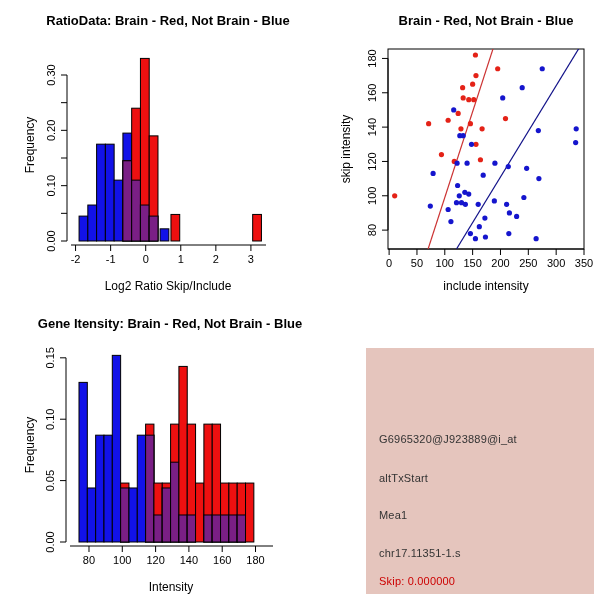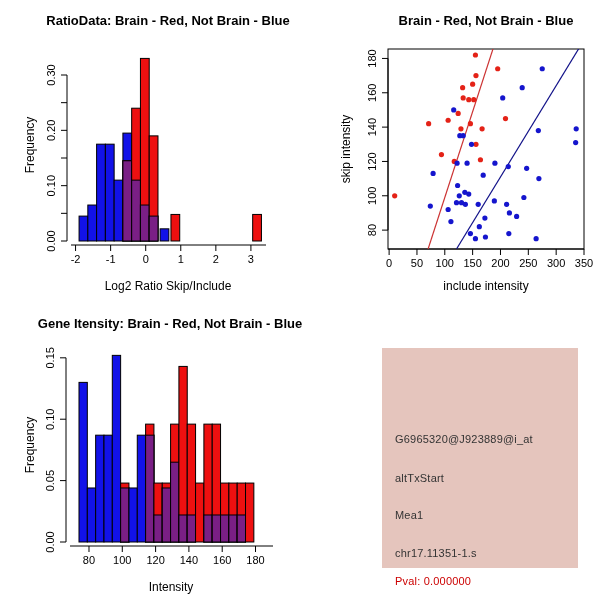--- a/index.html
+++ b/index.html
@@ -4,21 +4,21 @@
 <style>
   html,body{margin:0;padding:0;background:#ffffff;}
   #canvas{position:relative;width:600px;height:600px;background:#ffffff;overflow:hidden;
           font-family:"Liberation Sans",sans-serif;margin-left:20px;}
   .panel{position:absolute;width:300px;height:300px;}
   #p-tl{left:0;top:0;} #p-tr{left:316px;top:0;} #p-bl{left:0;top:300px;padding-left:24px;} #p-br{left:300px;top:300px;}
   svg{position:absolute;left:0;top:0;}
   svg text{font-family:"Liberation Sans",sans-serif;}
   .chart-title{font-size:13px;font-weight:bold;fill:#000000;}
   .ax-label{font-size:12px;fill:#000000;}
-  .infobox{position:absolute;left:62px;top:48px;width:196px;height:220px;}
+  .infobox{position:absolute;left:46px;top:48px;width:196px;height:246px;padding-left:32px;}
   .infoline{position:absolute;left:13px;font-size:11px;letter-spacing:0.2px;white-space:nowrap;}
 </style>
 </head>
 <body>
 
 <div id="canvas">
 
   <div class="panel" id="p-tl">
     <svg width="300" height="300">
       <text class="chart-title" x="148" y="25" text-anchor="middle">RatioData: Brain - Red, Not Brain - Blue</text>
@@ -261,17 +261,17 @@
         </g>
     </svg>
   </div>
 
   <div class="panel" id="p-br">
     <div class="infobox" id="infobox" style="background: rgb(229, 197, 189);">
       <div class="infoline" style="top: 85px; color: rgb(51, 51, 51);">G6965320@J923889@i_at</div>
       <div class="infoline" style="top: 124px; color: rgb(51, 51, 51);">altTxStart</div>
       <div class="infoline" style="top: 161px; color: rgb(51, 51, 51);">Mea1</div>
       <div class="infoline" style="top: 199px; color: rgb(51, 51, 51);">chr17.11351-1.s</div>
-      <div class="infoline" id="pval-line" style="top: 227px; color: rgb(204, 0, 0);">Pval: 0.000000</div>
+      <div class="infoline" id="pval-line" style="top: 227px; color: rgb(204, 0, 0);">Skip: 0.000000</div>
     </div>
   </div>
 
 </div>
 
 </body></html>

